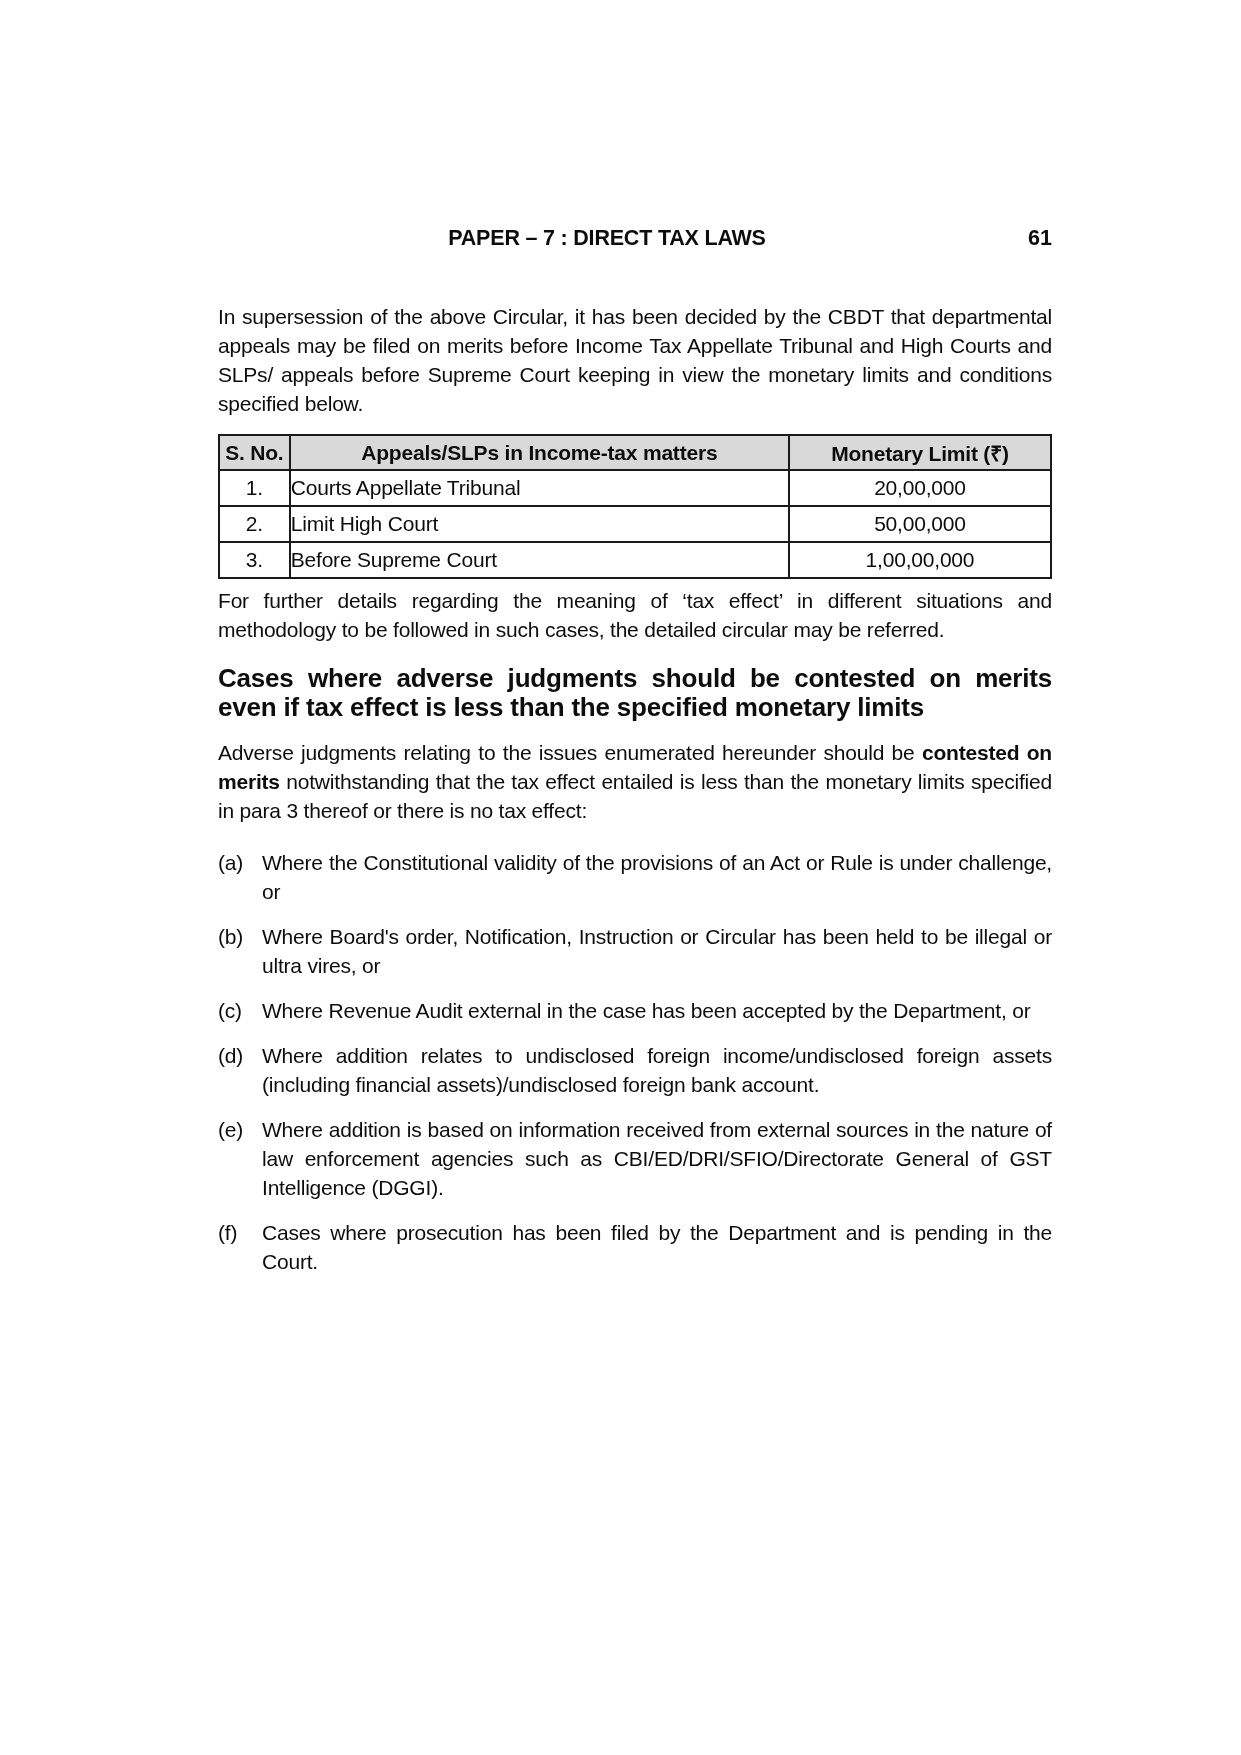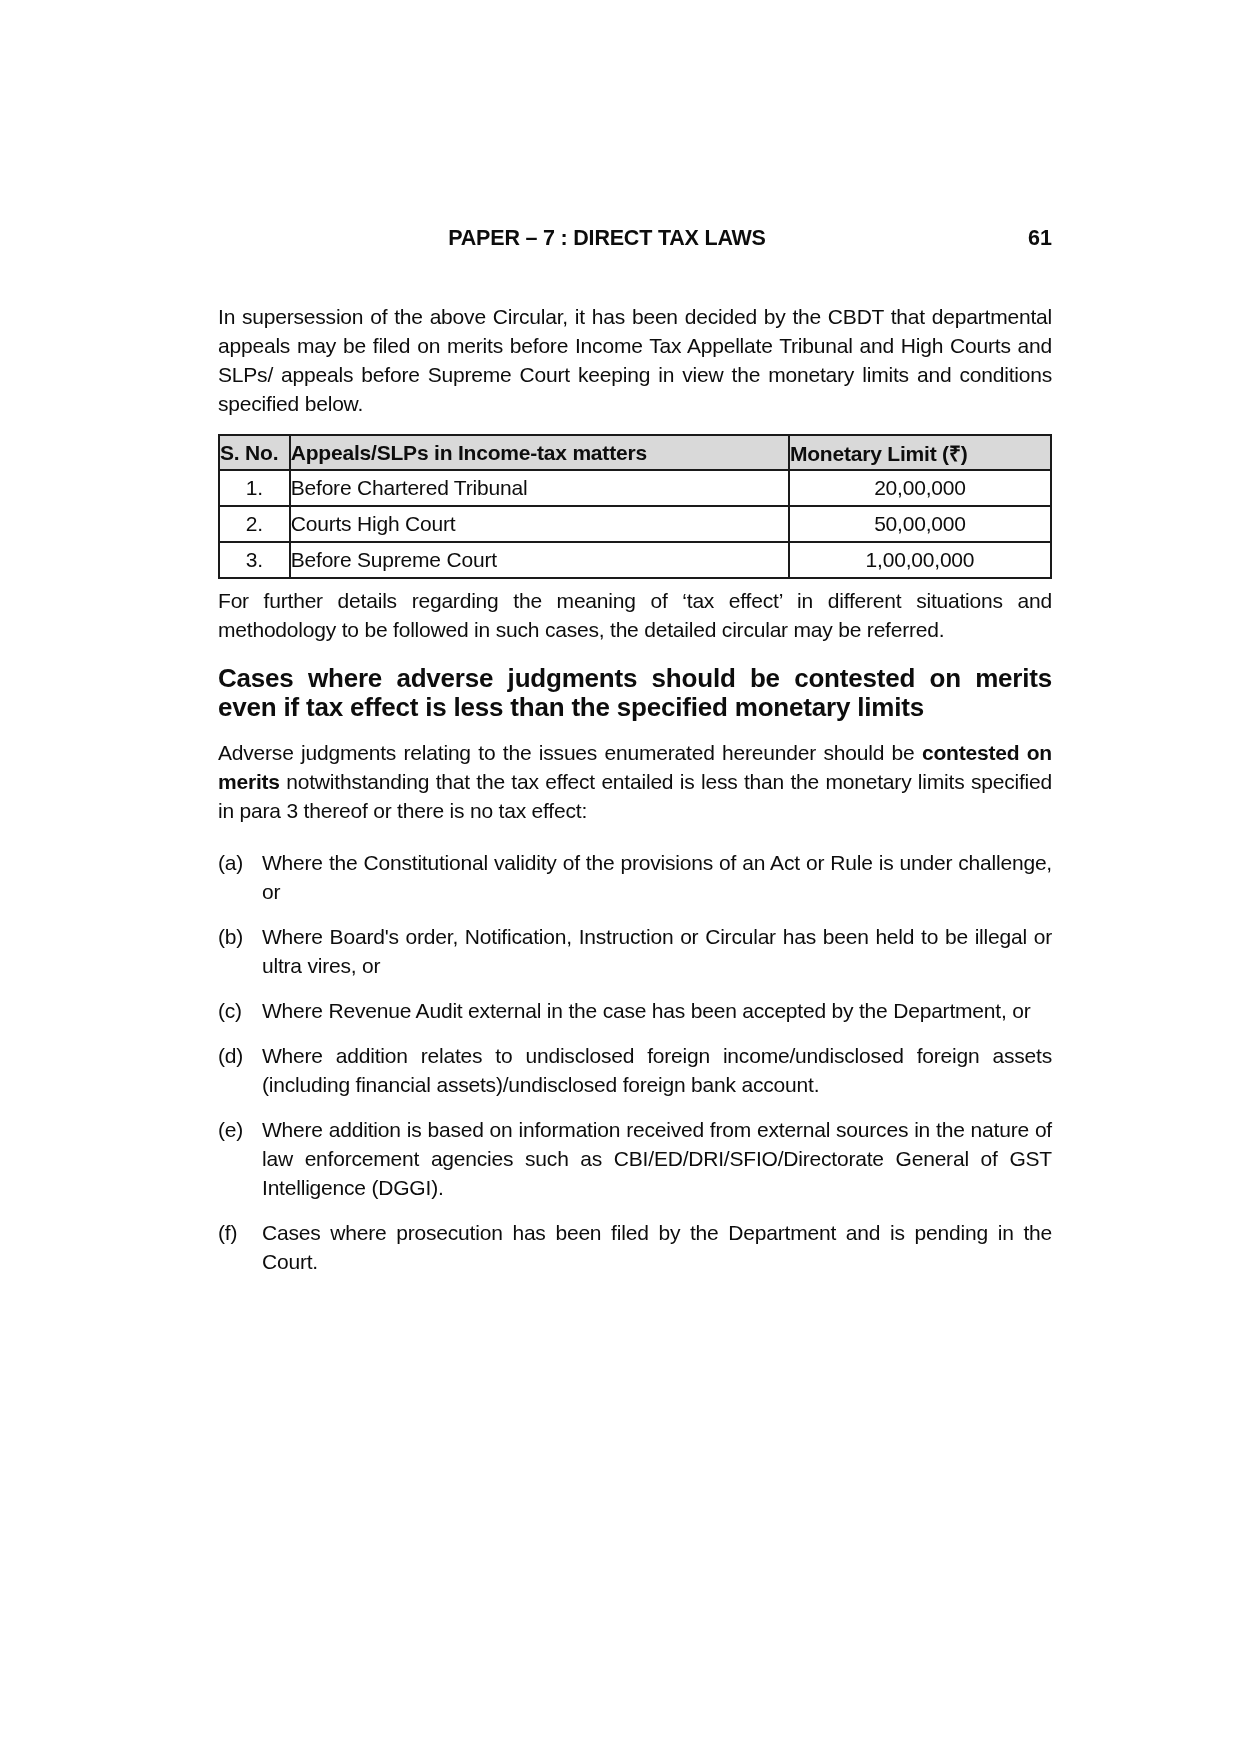--- a/index.html
+++ b/index.html
@@ -70,21 +70,21 @@
   table.limits th, table.limits td {
     border: 2px solid #1a1a1a;
     font-size: 21px;
     letter-spacing: -0.2px;
     padding: 0;
   }
   table.limits th {
     background: #d9d9d9;
     height: 33px;
     font-weight: bold;
-    text-align: left;
+    text-align: center;
   }
   table.limits td { height: 34px; }
   .col-sno   { width: 8.5%; }
   .col-matter{ width: 60%; }
   .col-limit { width: 31.5%; }
   td.cell-sno   { text-align: center; }
   td.cell-matter{ text-align: left; padding-left: 12px; }
   td.cell-limit { text-align: center; }
   .list { margin-top: 0; }
   .list-item {
@@ -135,26 +135,26 @@
       <thead>
         <tr>
           <th>S. No.</th>
           <th>Appeals/SLPs in Income-tax matters</th>
           <th>Monetary Limit (₹)</th>
         </tr>
       </thead>
       <tbody>
         <tr>
           <td class="cell-sno">1.</td>
-          <td class="cell-matter">Before Chartered Tribunal</td>
+          <td class="cell-matter">Courts Appellate Tribunal</td>
           <td class="cell-limit">20,00,000</td>
         </tr>
         <tr>
           <td class="cell-sno">2.</td>
-          <td class="cell-matter">Courts High Court</td>
+          <td class="cell-matter">Limit High Court</td>
           <td class="cell-limit">50,00,000</td>
         </tr>
         <tr>
           <td class="cell-sno">3.</td>
           <td class="cell-matter">Before Supreme Court</td>
           <td class="cell-limit">1,00,00,000</td>
         </tr>
       </tbody>
     </table>
 

